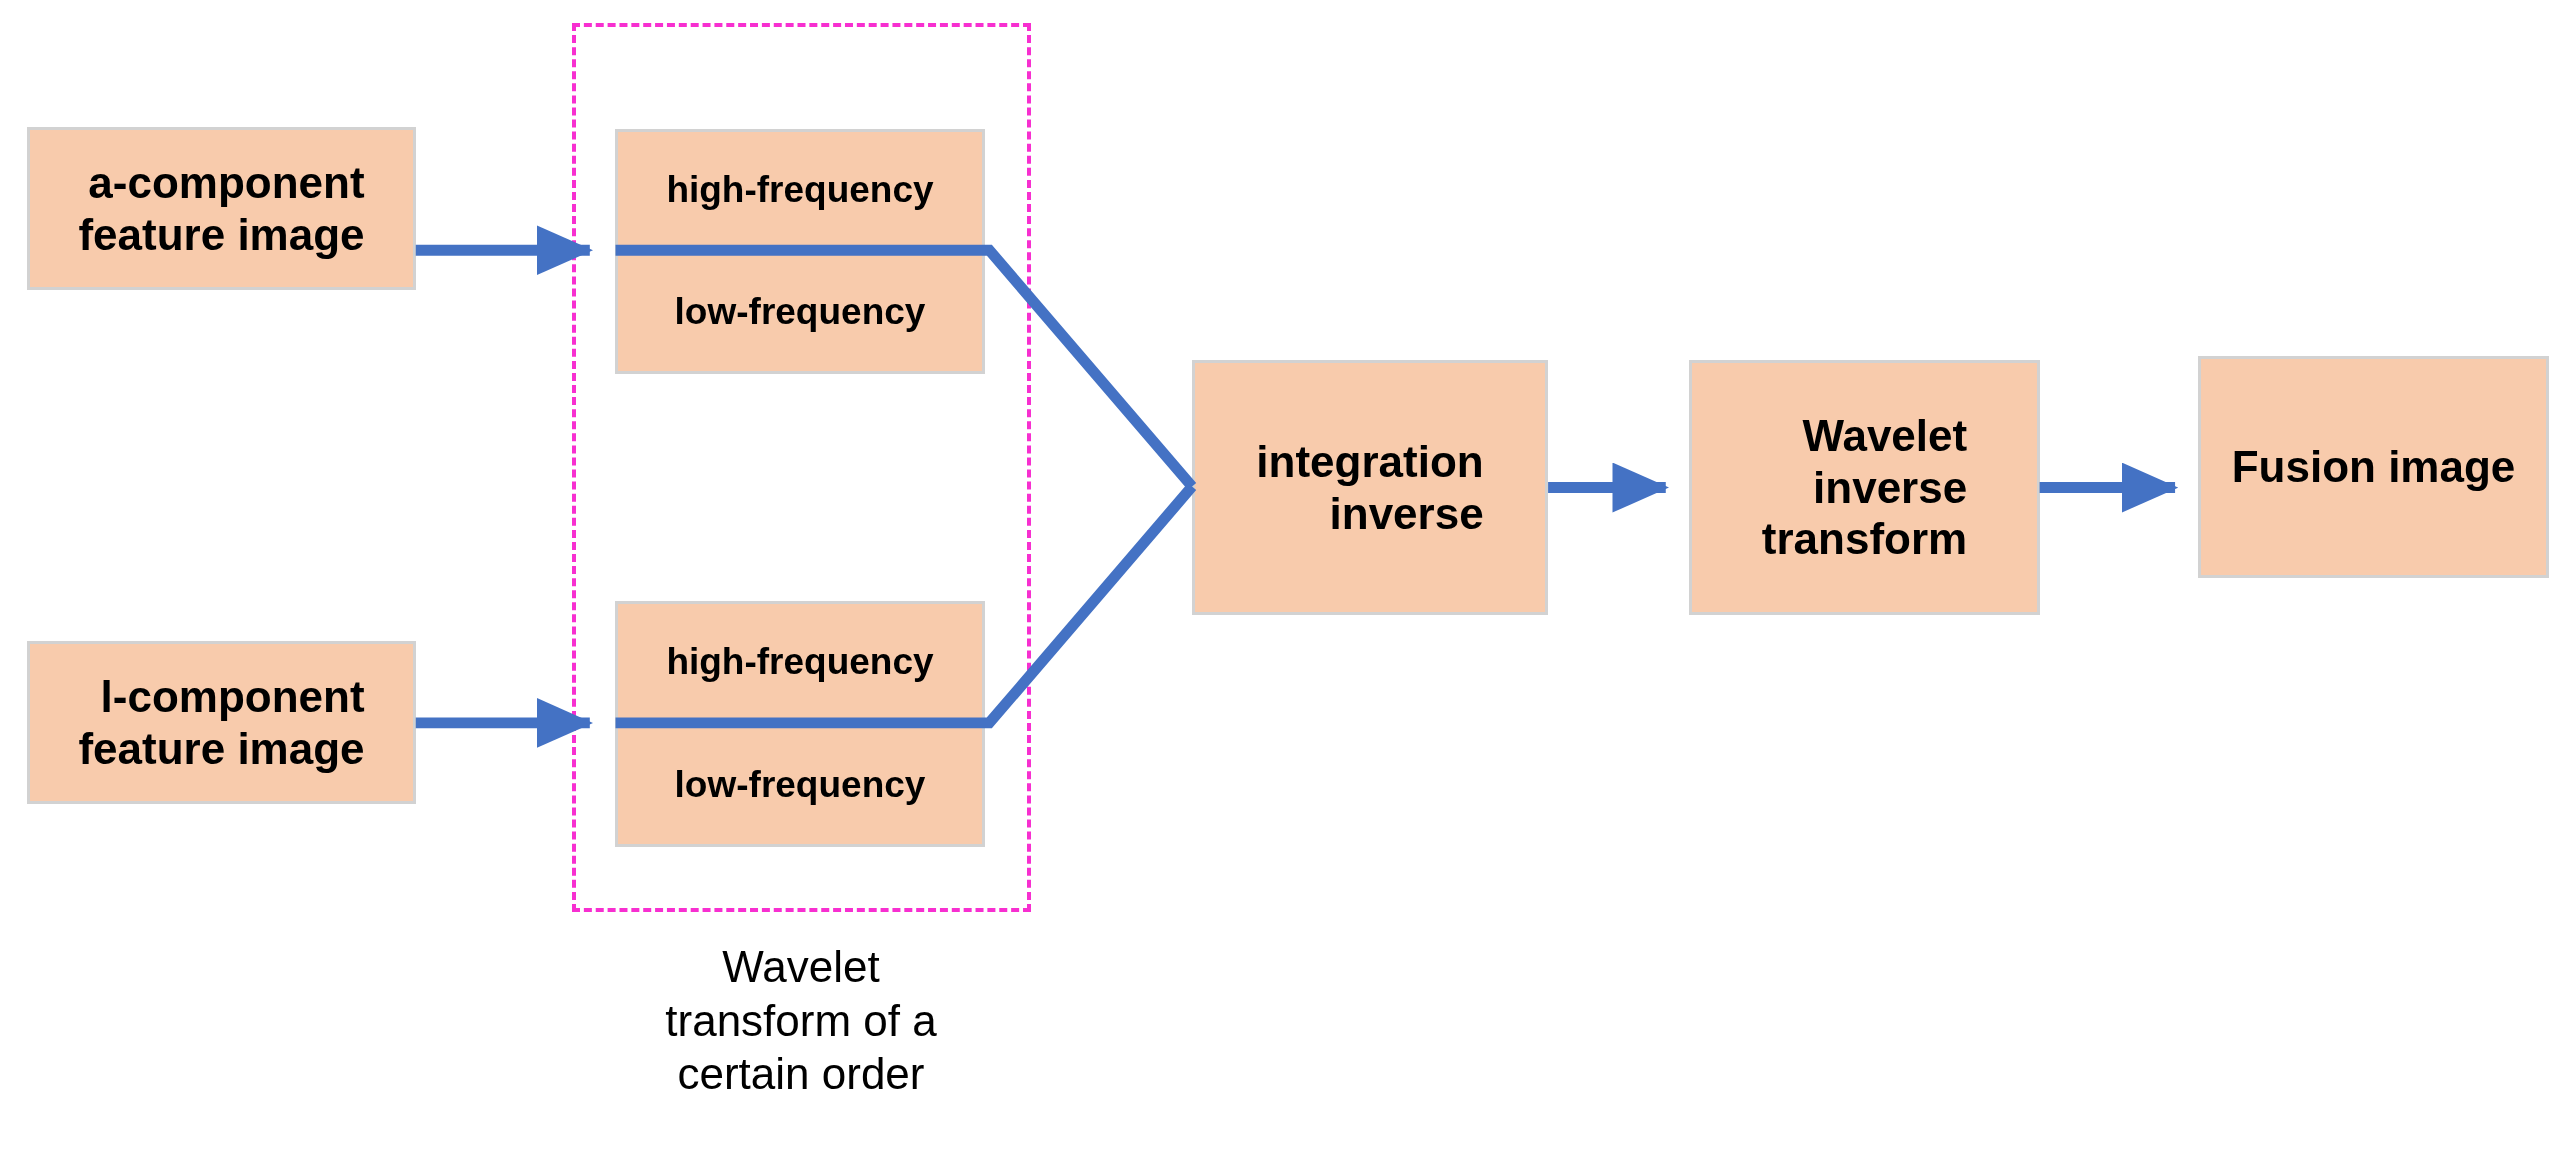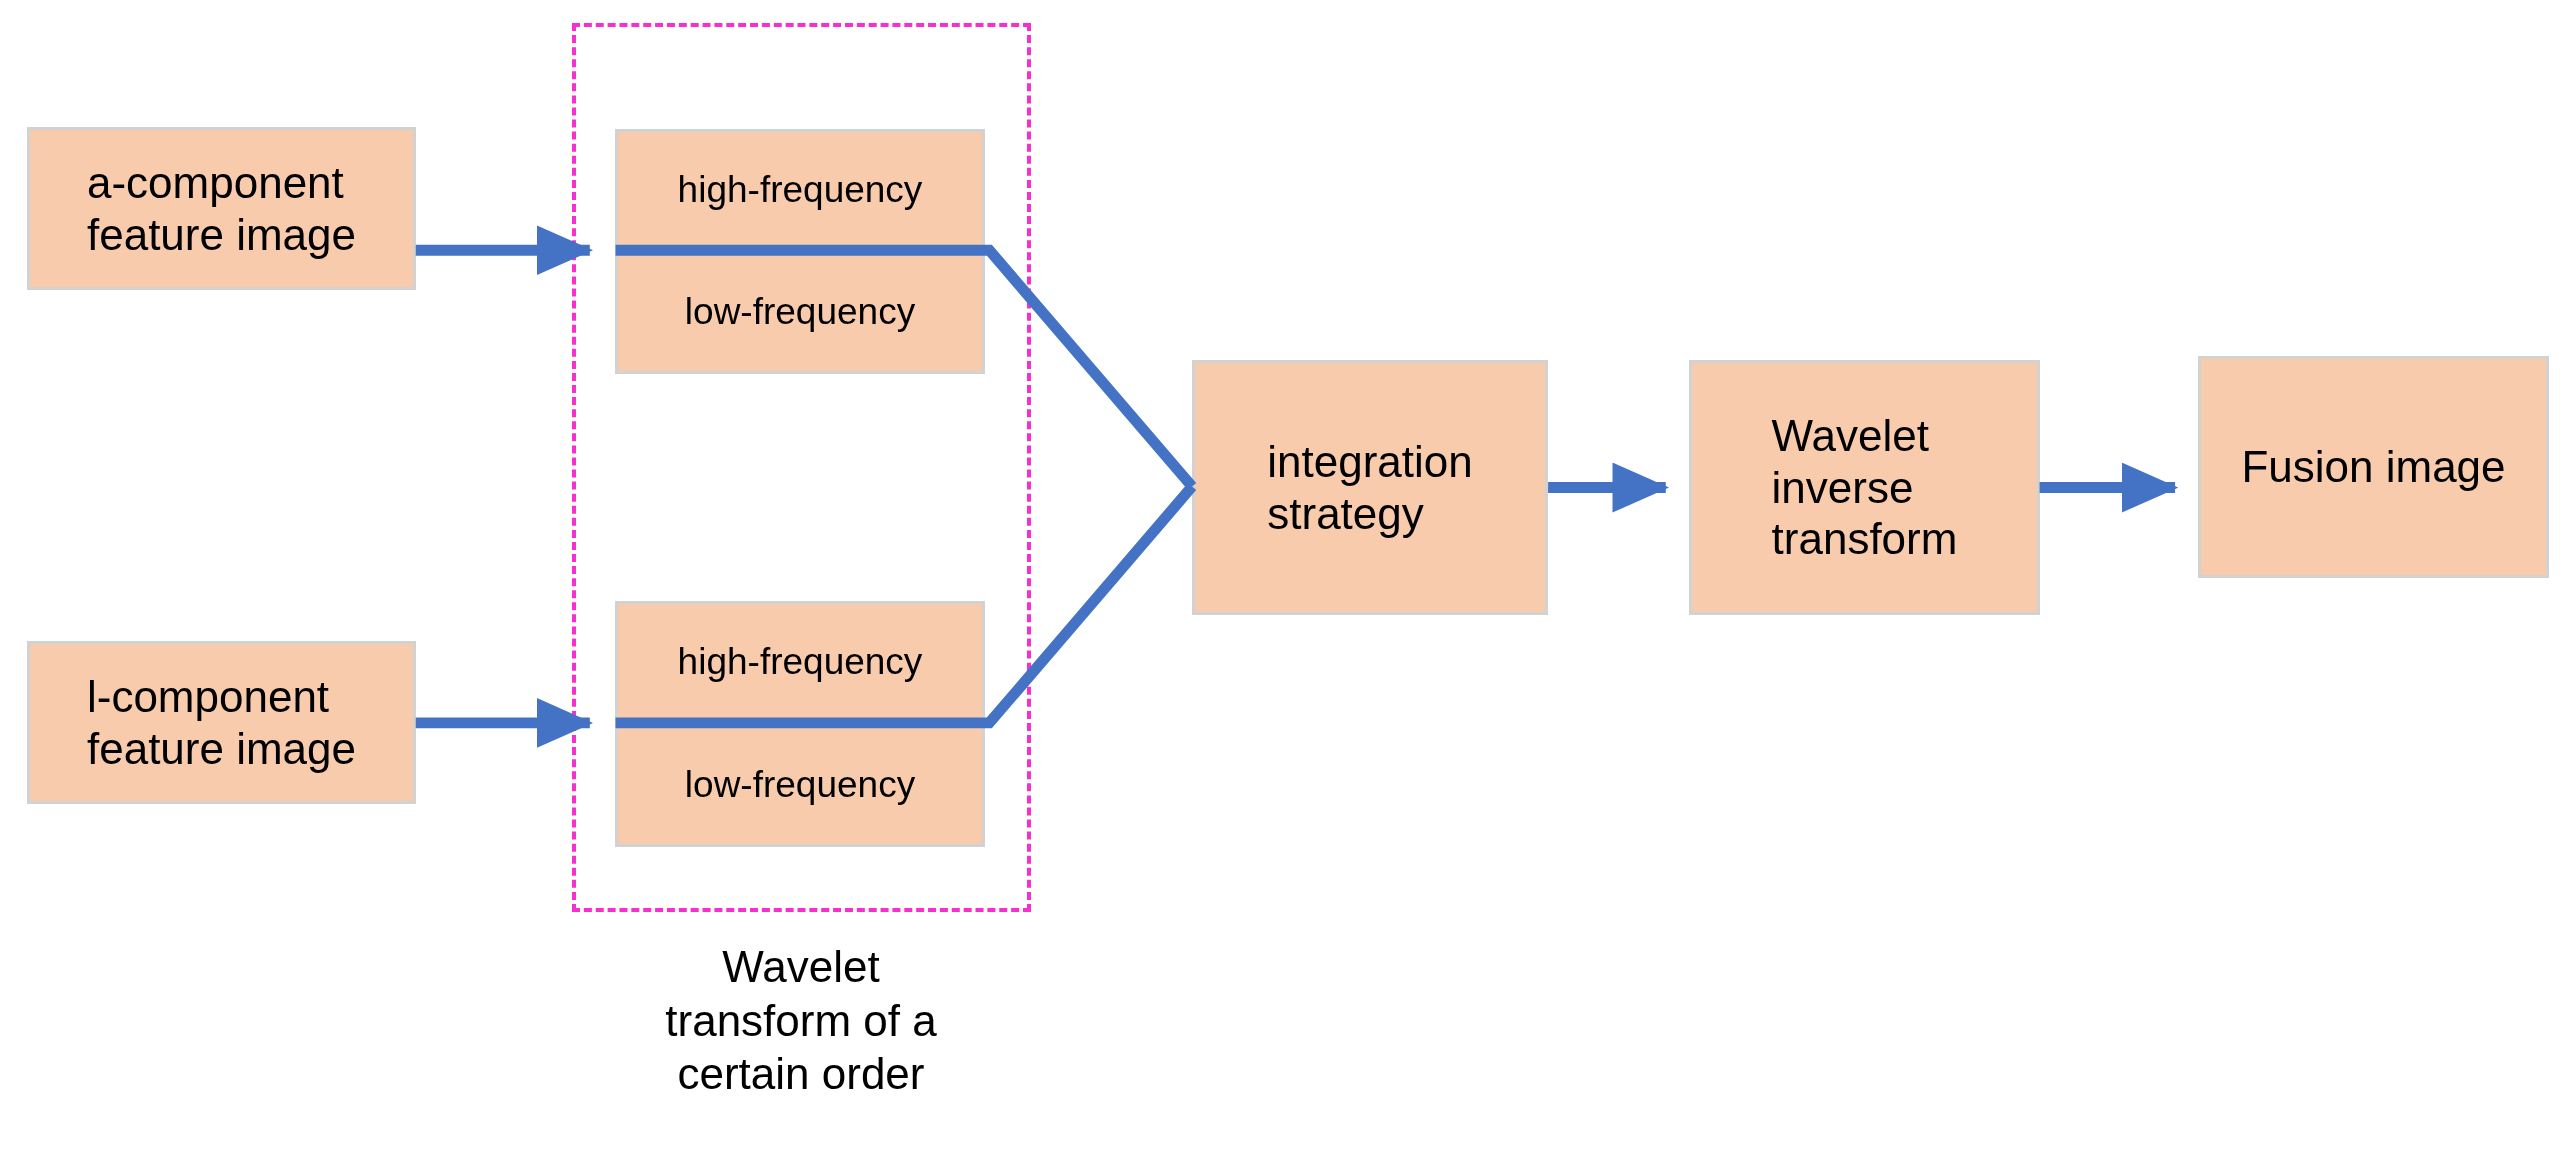--- a/index.html
+++ b/index.html
@@ -19,24 +19,24 @@
   }
   .node {
     position: absolute;
     box-sizing: border-box;
     background: #f8cbac;
     border: 3px solid #d2d2d2;
     color: #000000;
     display: flex;
     align-items: center;
     justify-content: center;
-    text-align: left;
+    text-align: right;
     line-height: 1.18;
     font-size: 44px;
-    font-weight: 400;
+    font-weight: 700;
     white-space: pre-line;
     z-index: 2;
   }
   .node.freq {
     font-size: 37px;
     align-items: center;
   }
   .dashed-group {
     position: absolute;
     box-sizing: border-box;
@@ -98,21 +98,21 @@
 
   <div class="node freq" style="left:615px; top:129px; width:370px; height:122px;">high-frequency</div>
 
   <div class="node freq" style="left:615px; top:250px; width:370px; height:124px;">low-frequency</div>
 
   <div class="node freq" style="left:615px; top:601px; width:370px; height:122px;">high-frequency</div>
 
   <div class="node freq" style="left:615px; top:723px; width:370px; height:124px;">low-frequency</div>
 
   <div class="node" style="left:1192px; top:360px; width:356px; height:255px;">integration
-strategy</div>
+inverse</div>
 
   <div class="node" style="left:1689px; top:360px; width:351px; height:255px;">Wavelet
 inverse
 transform</div>
 
   <div class="node" style="left:2198px; top:356px; width:351px; height:222px;">Fusion image</div>
 
   <div class="group-caption" style="left:603px; top:940px; width:396px;">Wavelet
 transform of a
 certain order</div>

